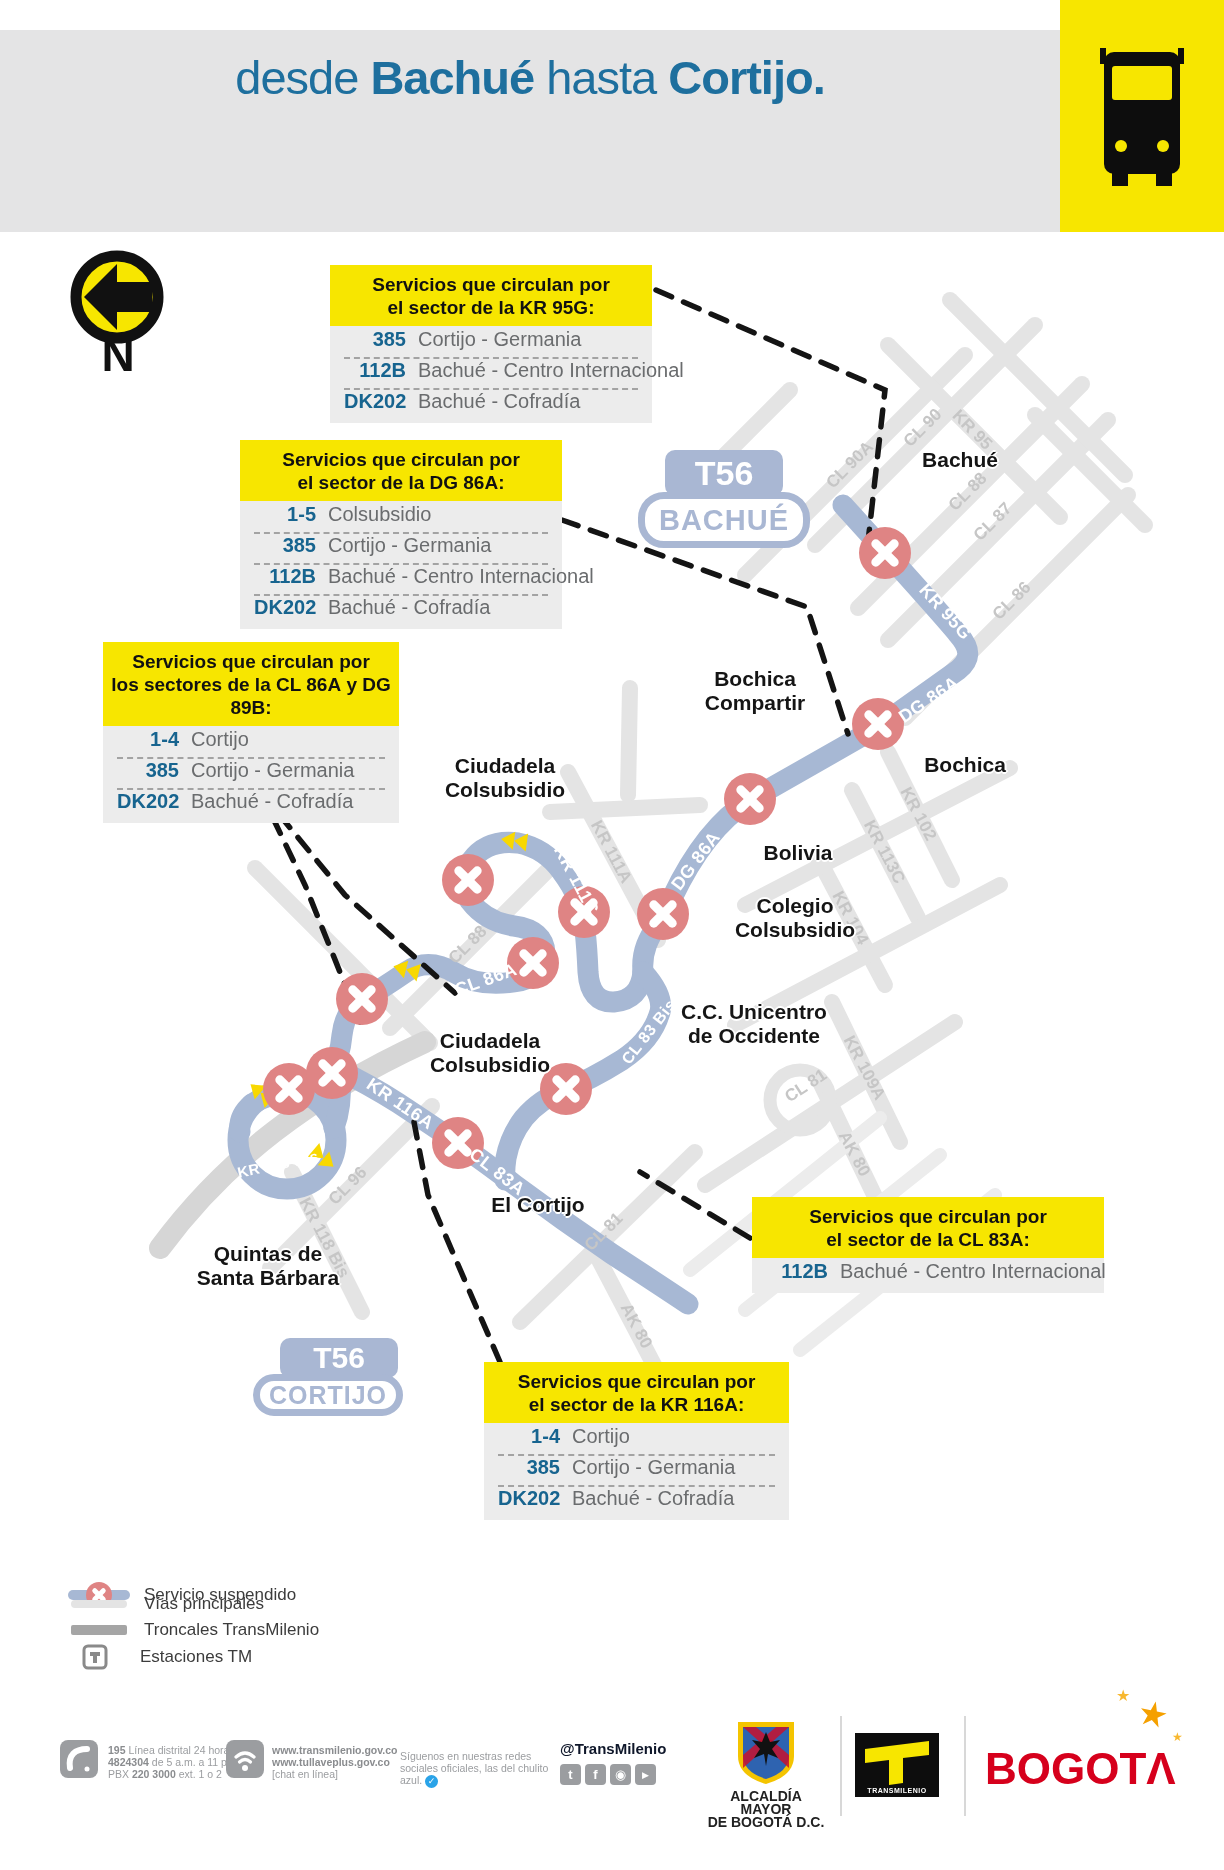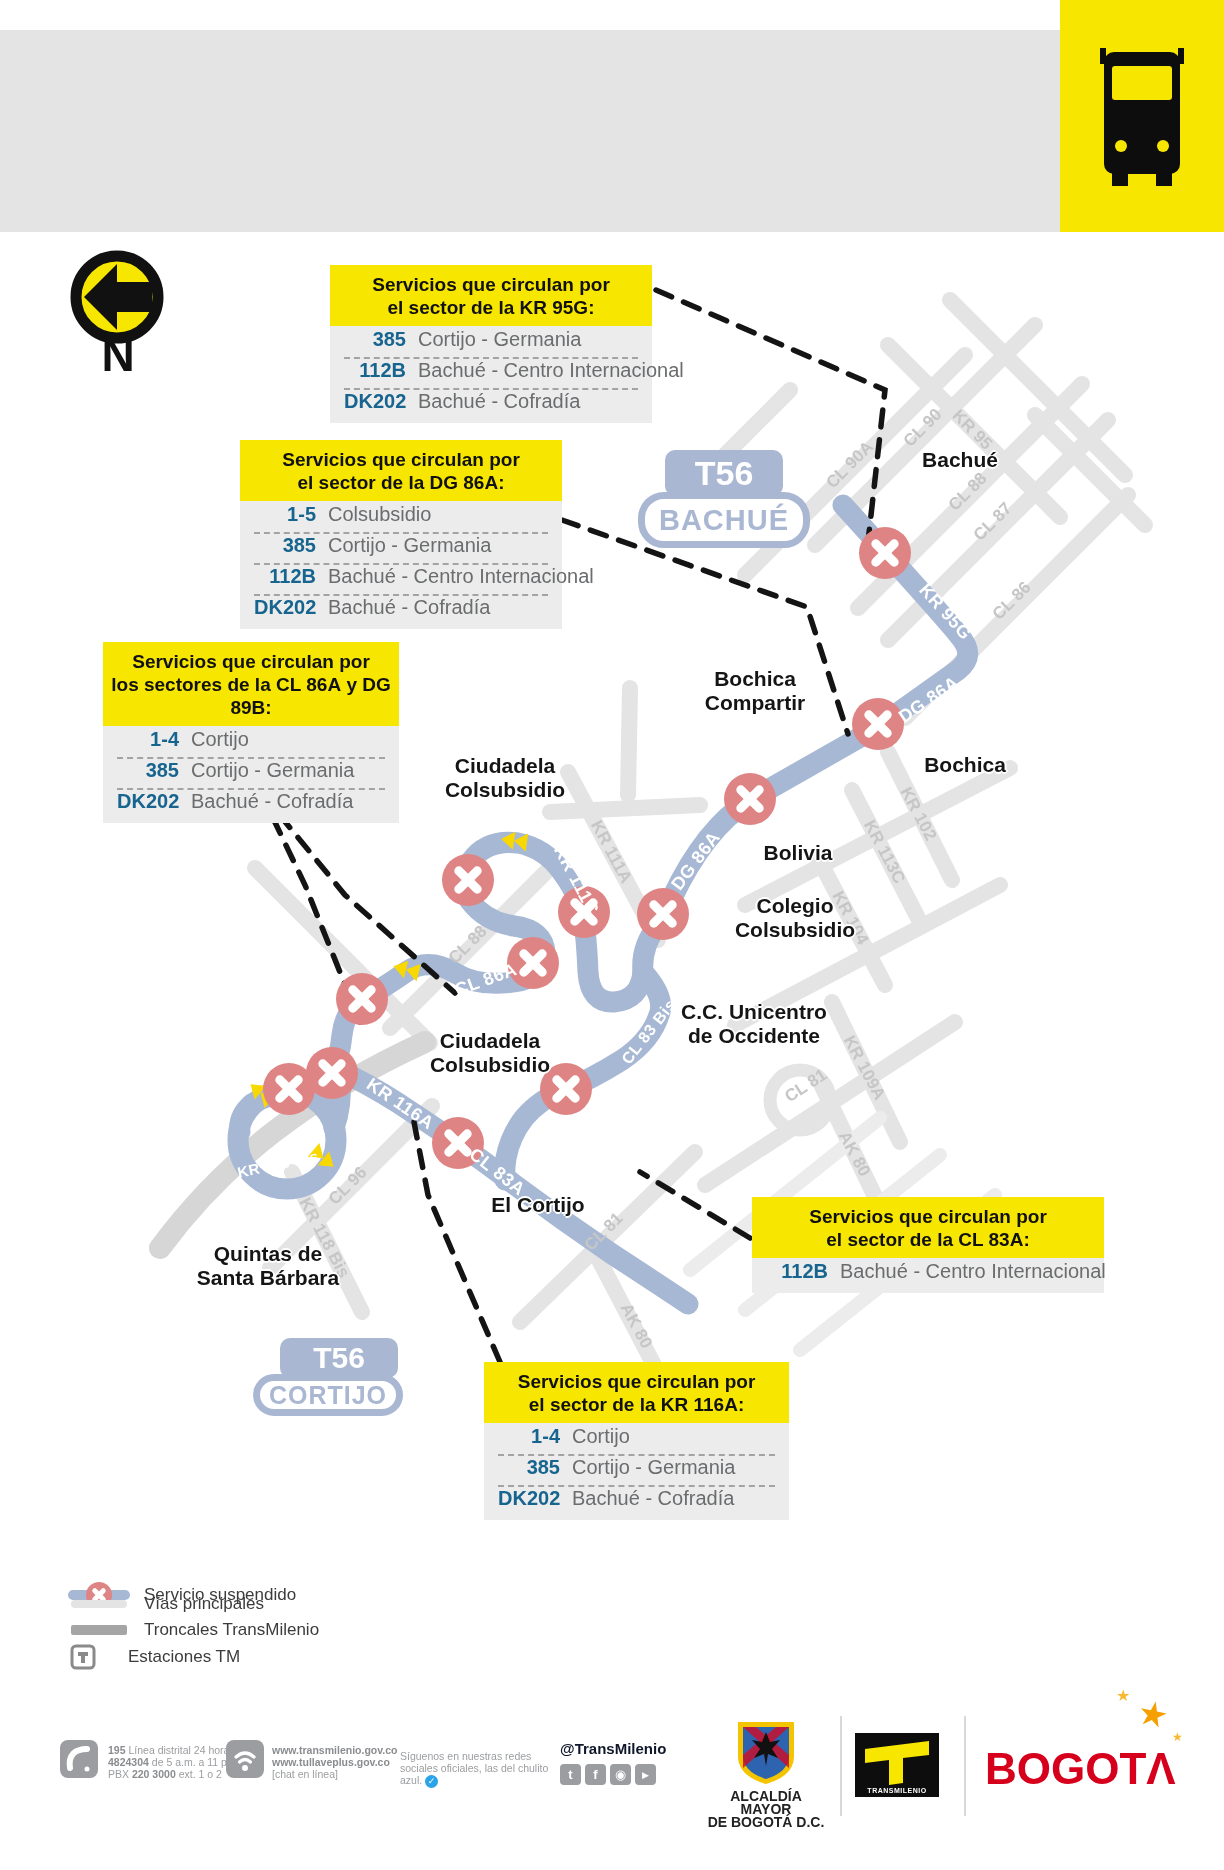--- a/index.html
+++ b/index.html
@@ -75,20 +75,21 @@
       <rect x="118" y="48" width="6" height="16" fill="#0d0d0d"></rect>
       <rect x="44" y="52" width="76" height="122" rx="10" fill="#0d0d0d"></rect>
       <rect x="52" y="66" width="60" height="34" rx="3" fill="#f7e600"></rect>
       <circle cx="61" cy="146" r="6" fill="#f7e600"></circle>
       <circle cx="103" cy="146" r="6" fill="#f7e600"></circle>
       <rect x="52" y="172" width="16" height="14" fill="#0d0d0d"></rect>
       <rect x="96" y="172" width="16" height="14" fill="#0d0d0d"></rect>
     </svg>
   </div>
   <div id="title">
+    <div><span>desde </span><b>Bachué</b><span> hasta </span><b>Cortijo.</b></div>
   </div>
 
   <svg class="abs" style="left:0;top:0;z-index:1;" width="1224" height="1870" viewBox="0 0 1224 1870">
 
     <g stroke="#e4e4e4" stroke-width="16" stroke-linecap="round" fill="none">
       <path d="M745,575 L965,355"></path>
       <path d="M815,545 L1035,325"></path>
       <path d="M858,608 L1082,384"></path>
       <path d="M888,640 L1108,420"></path>
       <path d="M905,718 L1128,495"></path>
@@ -444,21 +445,21 @@
       <rect x="3" y="3" width="56" height="8" rx="4" fill="#e4e4e4"></rect>
       </svg>
     <span class="leg-txt">Vías principales</span>
   </div>
   <div class="leg-row" style="left:68px;top:1620px;">
     <svg width="62" height="16">
       <rect x="3" y="3" width="56" height="10" rx="2" fill="#a5a5a5"></rect>
       </svg>
     <span class="leg-txt">Troncales TransMilenio</span>
   </div>
-  <div class="leg-row" style="left:52px;top:1644px;text-align:right;">
+  <div class="leg-row" style="left:64px;top:1644px;text-align:right;">
     <svg width="62" height="26">
       <rect x="20" y="2" width="22" height="22" rx="4" fill="#fff" stroke="#8a8a8a" stroke-width="3"></rect>
       <rect x="26" y="8" width="10" height="4" fill="#8a8a8a"></rect>
       <rect x="29" y="8" width="4" height="11" fill="#8a8a8a"></rect>
     </svg>
     <span class="leg-txt">Estaciones TM</span>
   </div>
 
 
   <svg class="abs" style="left:60px;top:1740px;z-index:4;" width="40" height="40">

